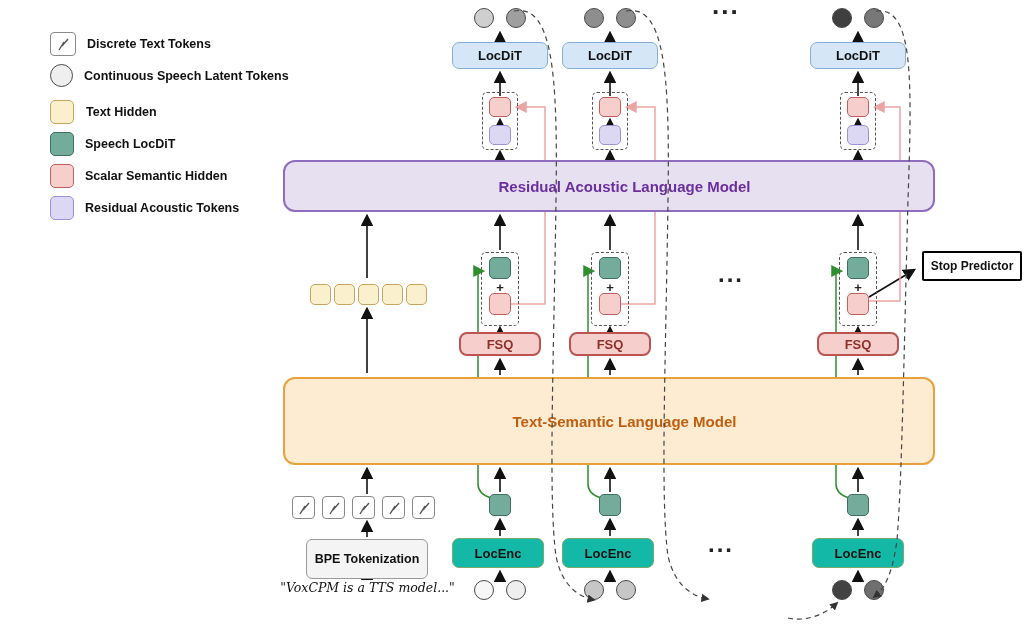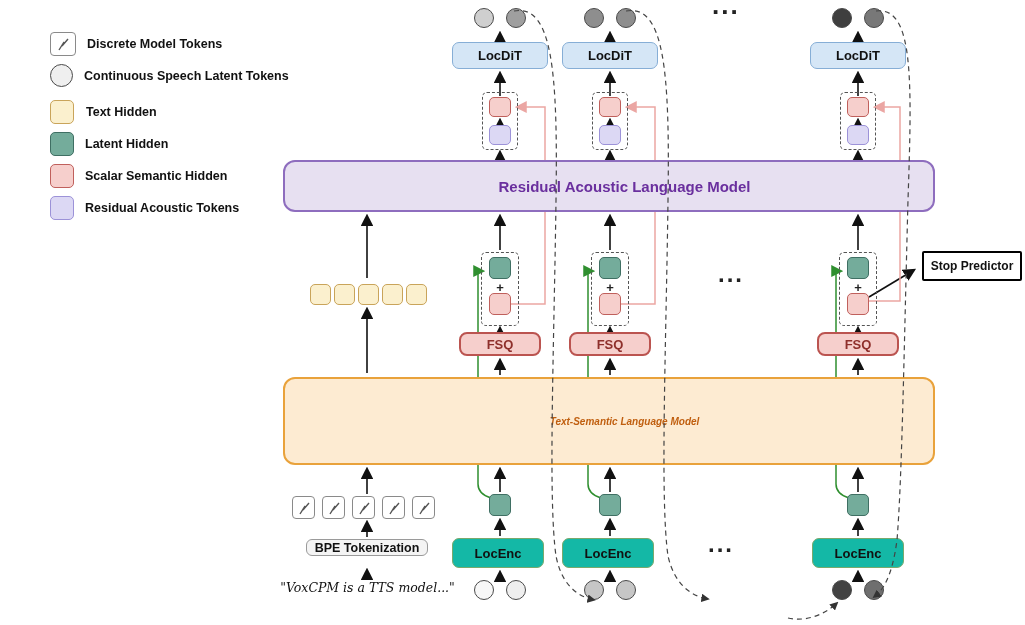--- a/index.html
+++ b/index.html
@@ -1,21 +1,21 @@
 <!DOCTYPE html>
 <html><head>
 <meta charset="utf-8">
 <style>
   html,body{margin:0;padding:0;background:#fff;}
   .canvas{position:relative;width:1025px;height:625px;background:#fff;overflow:hidden;
           font-family:"Liberation Sans",sans-serif;color:#111;}
   .abs{position:absolute;box-sizing:border-box;}
   .bigbox{display:flex;align-items:center;justify-content:center;font-weight:bold;border-radius:12px;padding-left:31px;}
   .ralm{background:#E7E0F1;border:2.5px solid #8E6DBE;color:#6A2F9E;font-size:15px;}
-  .tslm{background:#FDEBD2;border:2.5px solid #E9A23B;color:#C05F10;font-size:10px;font-style:italic;}
+  .tslm{background:#FDEBD2;border:2.5px solid #E9A23B;color:#C05F10;font-size:15px;}
   .nodebox{display:flex;align-items:center;justify-content:center;font-weight:bold;font-size:13px;border-radius:7px;}
   .locdit{background:#D5E6F6;border:1.8px solid #86AED6;color:#111;}
   .locenc{background:#14b8a6;border:1.8px solid #7AA96C;color:#111;}
   .fsq{background:#F6CFCC;border:2px solid #BB5450;color:#8E2F2B;border-radius:8px;}
   .bpe{background:#F4F4F4;border:1.5px solid #9a9a9a;border-radius:6px;font-size:12.5px;font-weight:bold;
        display:flex;align-items:center;justify-content:center;}
   .stop{background:#fff;border:2px solid #000;font-weight:bold;font-size:12px;
         display:flex;align-items:center;justify-content:center;border-radius:2px;}
   .sbox{border-radius:5px;border:1.5px solid #555;}
   .yellow{background:#FBF0CE;border-color:#C9A45A;}
@@ -117,33 +117,33 @@
     </g>
   </svg>
 
   <div>
     <div class="legend-row" style="left:50px;top:32px;">
       <span class="tok" style="width:24px;height:22px;">
         <svg width="16" height="16" viewBox="0 0 16 16">
             <path d="M4 14 L9 6 L7 10 L13 3" fill="none" stroke="#555" stroke-width="1.4"></path>
           </svg>
       </span>
-      <span>Discrete Model Tokens</span>
+      <span>Discrete Text Tokens</span>
     </div>
     <div class="legend-row" style="left:50px;top:64px;">
       <span class="circle shade-w2" style="width:21px;height:21px;"></span>
       <span>Continuous Speech Latent Tokens</span>
     </div>
     <div class="legend-row" style="left:50px;top:100px;gap:12px;">
       <span class="sbox yellow" style="width:22px;height:22px;display:inline-block;"></span>
       <span>Text Hidden</span>
     </div>
     <div class="legend-row" style="left:50px;top:132px;">
       <span class="sbox teal" style="width:22px;height:22px;display:inline-block;"></span>
-      <span>Latent Hidden</span>
+      <span>Speech LocDiT</span>
     </div>
     <div class="legend-row" style="left:50px;top:164px;">
       <span class="sbox pink" style="width:22px;height:22px;display:inline-block;"></span>
       <span>Scalar Semantic Hidden</span>
     </div>
     <div class="legend-row" style="left:50px;top:196px;">
       <span class="sbox lav" style="width:22px;height:22px;display:inline-block;"></span>
       <span>Residual Acoustic Tokens</span>
     </div>
   </div>
@@ -228,21 +228,21 @@
   <div class="abs tok" style="left:412px;top:496px;width:23px;height:23px;">
     <svg width="16" height="16" viewBox="0 0 16 16">
         <path d="M4 14 L9 6 L7 10 L13 3" fill="none" stroke="#555" stroke-width="1.4"></path>
       </svg>
   </div>
 
   <div class="abs sbox teal" style="left:489px;top:494px;width:22px;height:22px;"></div>
   <div class="abs sbox teal" style="left:599px;top:494px;width:22px;height:22px;"></div>
   <div class="abs sbox teal" style="left:847px;top:494px;width:22px;height:22px;"></div>
 
-  <div class="abs bpe" style="left:306px;top:539px;width:122px;height:17px;">BPE Tokenization</div>
+  <div class="abs bpe" style="left:306px;top:539px;width:122px;height:40px;">BPE Tokenization</div>
   <div class="abs nodebox locenc" style="left:452px;top:538px;width:92px;height:30px;">LocEnc</div>
   <div class="abs nodebox locenc" style="left:562px;top:538px;width:92px;height:30px;">LocEnc</div>
   <div class="abs nodebox locenc" style="left:812px;top:538px;width:92px;height:30px;">LocEnc</div>
   <div class="ellipsis" style="left:708px;top:532px;font-size:24px;">...</div>
 
   <div class="quote" style="left:260px;top:580px;width:215px;">"VoxCPM is a TTS model..."</div>
 
   <div class="abs circle shade-w1" style="left:474px;top:580px;"></div>
   <div class="abs circle shade-w2" style="left:506px;top:580px;"></div>
   <div class="abs circle shade-g" style="left:584px;top:580px;"></div>

